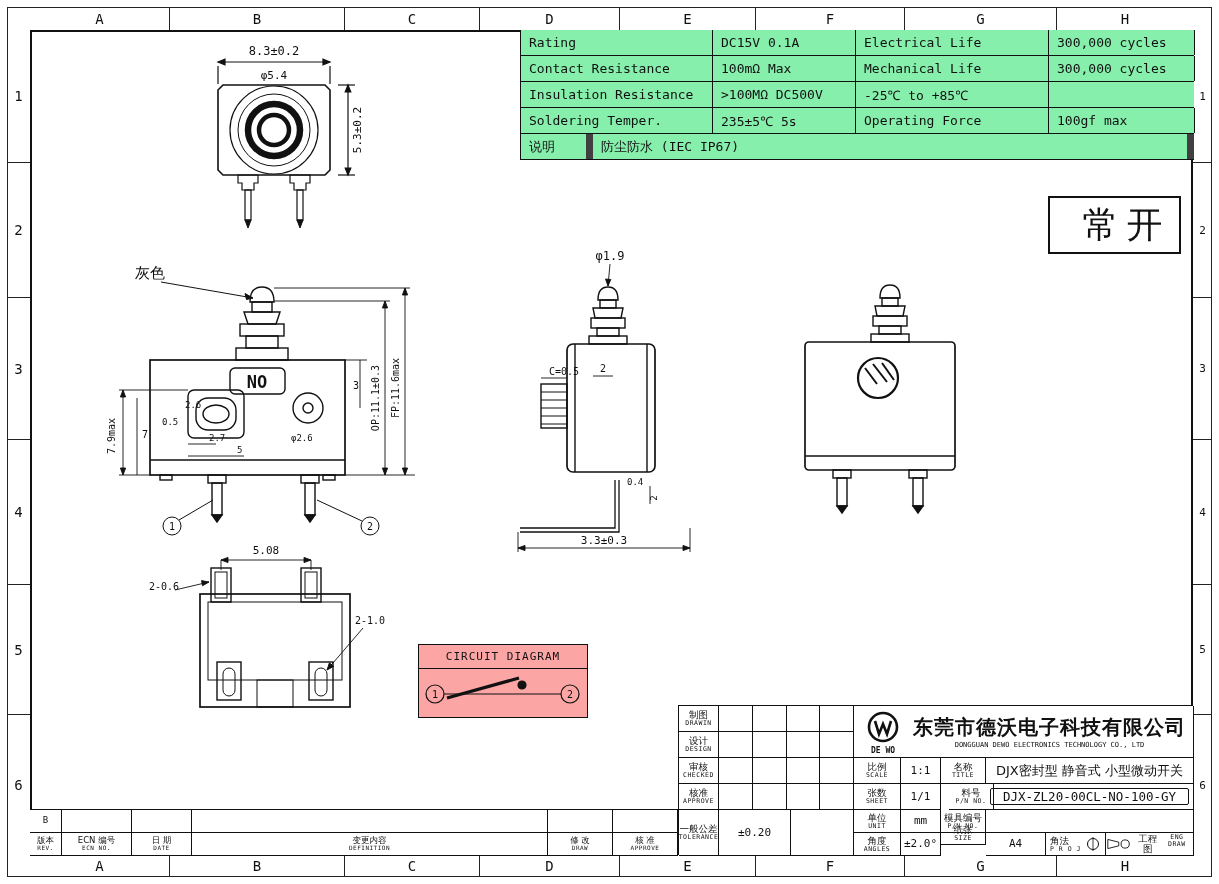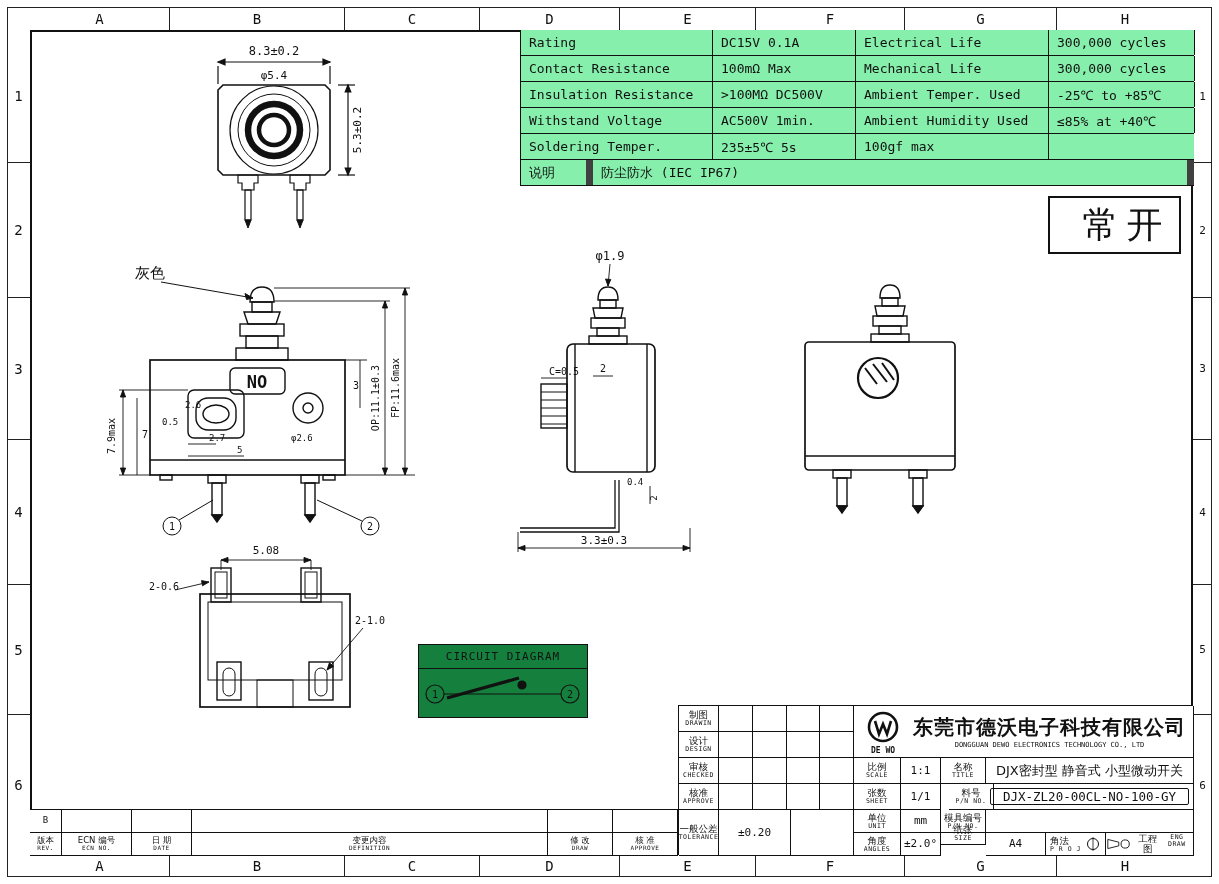--- a/index.html
+++ b/index.html
@@ -26,21 +26,21 @@
   .spec-note{display:grid;grid-template-columns:72px 1fr;border-bottom:1px solid #111}
   .spec-note>div{height:25px;display:flex;align-items:center;padding:0 8px;border-right:7px solid #404040}
   
   .badge{position:absolute;left:1048px;top:196px;width:133px;height:58px;border:2px solid #111;
          display:flex;align-items:center;justify-content:center;
          font-family:"DejaVu Serif","Liberation Serif",serif;font-size:36px;letter-spacing:8px;padding-left:24px}
   
   svg text{font-family:"DejaVu Sans Mono","Liberation Mono",monospace;fill:#111}
   .view{position:absolute}
   
-  .circuit{position:absolute;left:418px;top:644px;width:170px;height:74px;border:1.5px solid #111;background:#15803d}
+  .circuit{position:absolute;left:418px;top:644px;width:170px;height:74px;border:1.5px solid #111;background:#fca5a5}
   .circuit-title{height:24px;display:flex;align-items:center;justify-content:center;font-size:11px;border-bottom:1px solid #111;letter-spacing:1px}
   
   .tb{position:absolute;left:678px;top:705px;width:515px;height:150px;border-left:1.5px solid #111;border-top:1.5px solid #111;background:#fff}
   .tc{position:absolute;border-right:1px solid #111;border-bottom:1px solid #111;display:flex;flex-direction:column;
       align-items:center;justify-content:center;text-align:center;line-height:1.05;overflow:hidden}
   .tc .cn{font-size:9.5px;font-family:"DejaVu Sans","Liberation Sans",sans-serif}
   .tc .en{font-size:6.5px;letter-spacing:.5px}
   .val{font-size:11px}
   .sig{position:absolute;left:40px;top:0;width:135px;height:104px;display:grid;
        grid-template-columns:repeat(4,1fr);grid-template-rows:repeat(4,1fr)}
@@ -113,32 +113,26 @@
     </div>
     <div class="spec-row">
       <div>Contact Resistance</div>
       <div>100mΩ Max</div>
       <div>Mechanical Life</div>
       <div>300,000 cycles</div>
     </div>
     <div class="spec-row">
       <div>Insulation Resistance</div>
       <div>&gt;100MΩ DC500V</div>
-      <div>Ambient Temper. Used</div>
       <div>-25℃ to +85℃</div>
-    </div>
-    <div class="spec-row">
-      <div>Withstand Voltage</div>
-      <div>AC500V 1min.</div>
-      <div>Ambient Humidity Used</div>
-      <div>≤85% at +40℃</div>
     </div>
     <div class="spec-row">
       <div>Soldering Temper.</div>
       <div>235±5℃ 5s</div>
+      <div>Operating Force</div>
       <div>100gf max</div>
     </div>
     <div class="spec-note">
       <div>说明</div>
       <div>防尘防水 (IEC IP67)</div>
     </div>
   </div>
 
   <div class="badge">常开</div>
 

